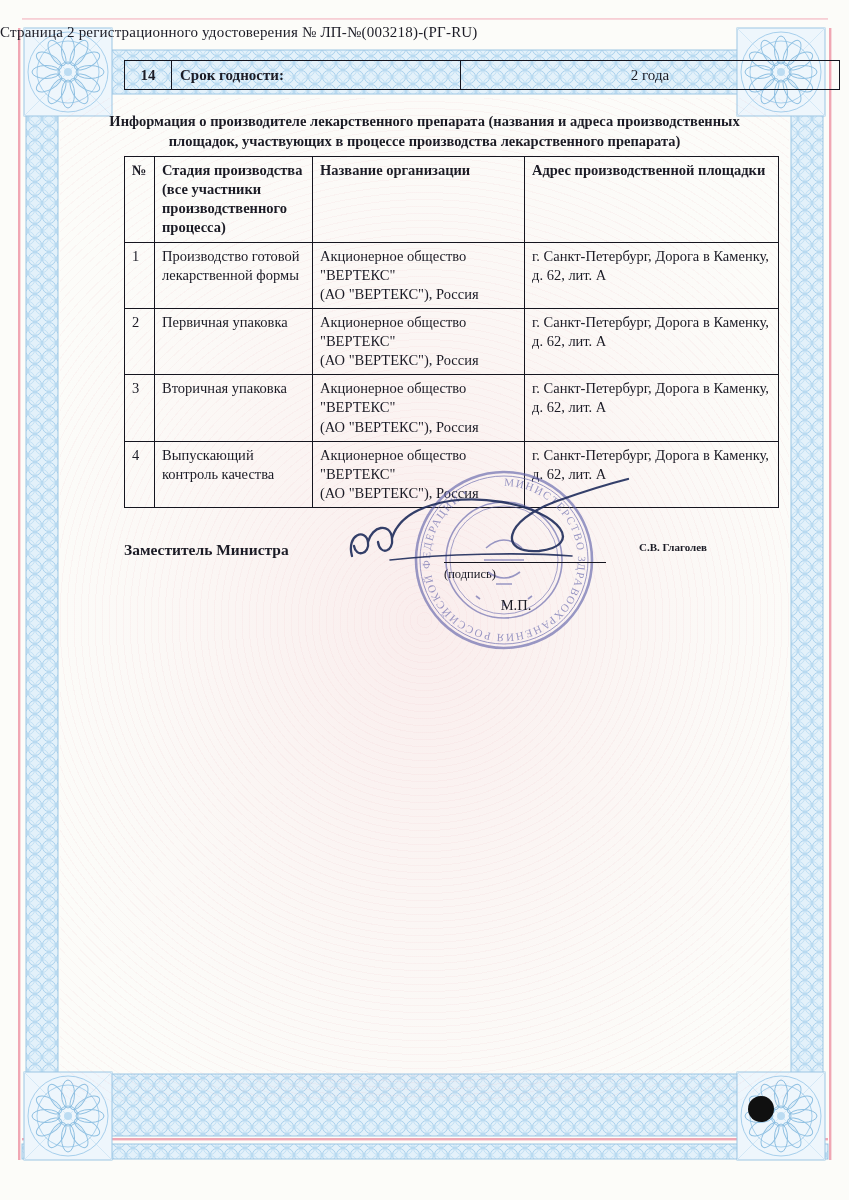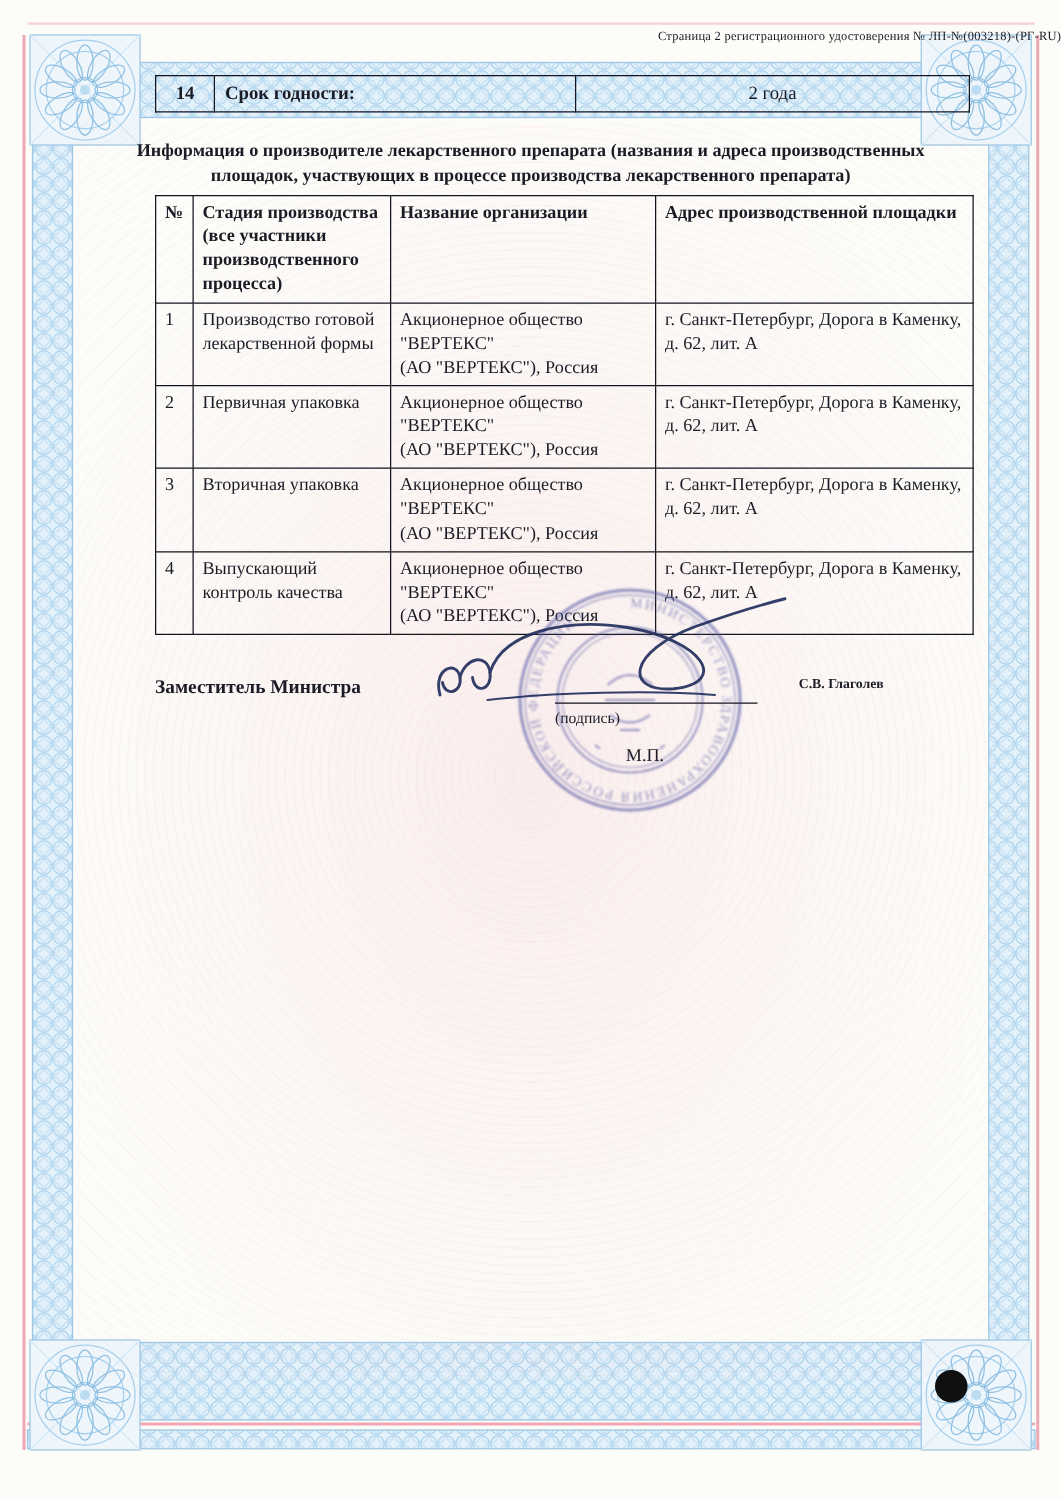--- a/index.html
+++ b/index.html
@@ -13,26 +13,26 @@
     position:absolute;left:60px;top:98px;right:60px;bottom:98px;
     background:
       radial-gradient(ellipse at 50% 52%, rgba(244,198,204,0.28), rgba(244,198,204,0.06) 55%, rgba(244,198,204,0) 78%),
       repeating-radial-gradient(circle at 50% 52%, rgba(228,148,160,0.07) 0 1px, rgba(0,0,0,0) 1px 7px);
     pointer-events:none;
   }
   .deco{position:absolute;left:0;top:0;}
   .content{position:absolute;left:0;top:0;width:849px;height:1200px;}
 
   .doc-header{
-    position:absolute;top:24px;left:0;right:0;text-align:right;
-    font-size:10px;letter-spacing:0.2px;
+    position:absolute;top:24px;left:0;right:16px;text-align:left;
+    font-size:15px;letter-spacing:0.2px;
   }
 
   table{border-collapse:collapse;}
-  .shelf{position:absolute;left:124px;top:60px;width:652px;table-layout:fixed;background:rgba(255,255,255,0.0);}
+  .shelf{position:absolute;left:124px;top:60px;width:716px;table-layout:fixed;background:rgba(255,255,255,0.0);}
   .shelf td{border:1.7px solid #15151f;padding:4px 8px;font-size:15px;height:20px;vertical-align:middle;}
   .shelf .c-num{width:30px;text-align:center;font-weight:bold;}
   .shelf .c-label{width:272px;font-weight:bold;}
   .shelf .c-val{text-align:center;}
 
   .intro{
     position:absolute;top:112px;left:104px;width:641px;margin:0;
     text-align:center;font-size:14.5px;line-height:1.35;font-weight:bold;
   }
 

